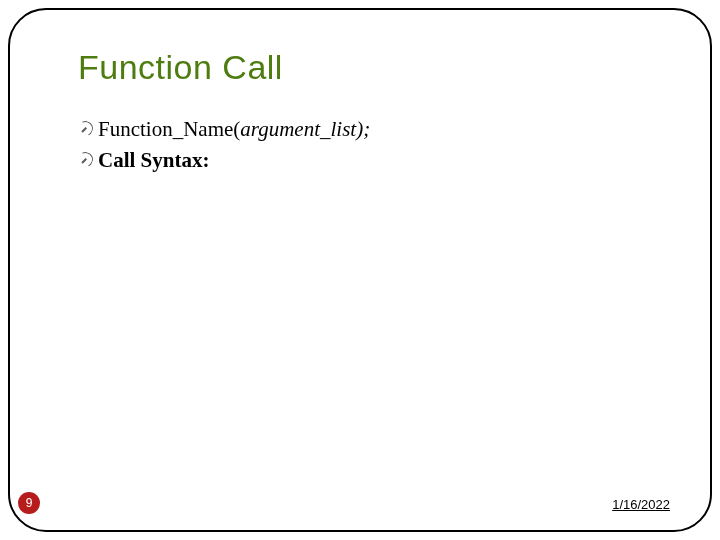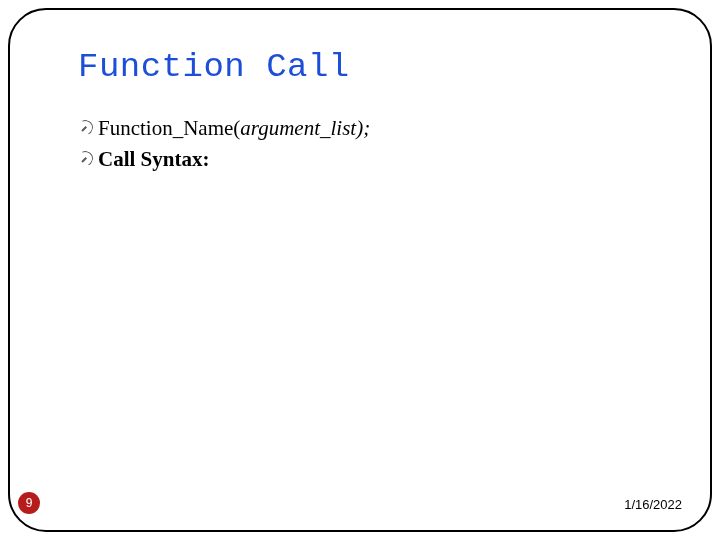--- a/index.html
+++ b/index.html
@@ -23,24 +23,24 @@
       border: 2px solid #000;
       border-radius: 38px;
     }
     .content {
       position: absolute;
       top: 48px;
       left: 78px;
       right: 40px;
     }
     .title {
-      font-family: Liberation Mono, monospace;
+      font-family: Liberation Sans, sans-serif;
       font-size: 34px;
       font-weight: 400;
-      color: #1d4ed8;
+      color: #4d7c0f;
       margin-bottom: 30px;
       letter-spacing: 0.5px;
     }
     .bullet-line {
       display: flex;
       align-items: baseline;
       margin-bottom: 6px;
       font-size: 21px;
       color: #000;
     }
@@ -92,24 +92,25 @@
       font-family: Arial, sans-serif;
       font-size: 12px;
       border-radius: 50%;
       display: flex;
       align-items: center;
       justify-content: center;
     }
     .date-footer {
       position: absolute;
       bottom: 28px;
-      right: 38px;
+      right: 50px;
       font-family: Arial, sans-serif;
       font-size: 13px;
       color: #000;
+      text-decoration: underline;
     }
   </style>
 </head>
 <body>
 
 <div class="slide-frame"></div>
 
 <div class="content">
   <h1 class="title">Function Call</h1>
 

